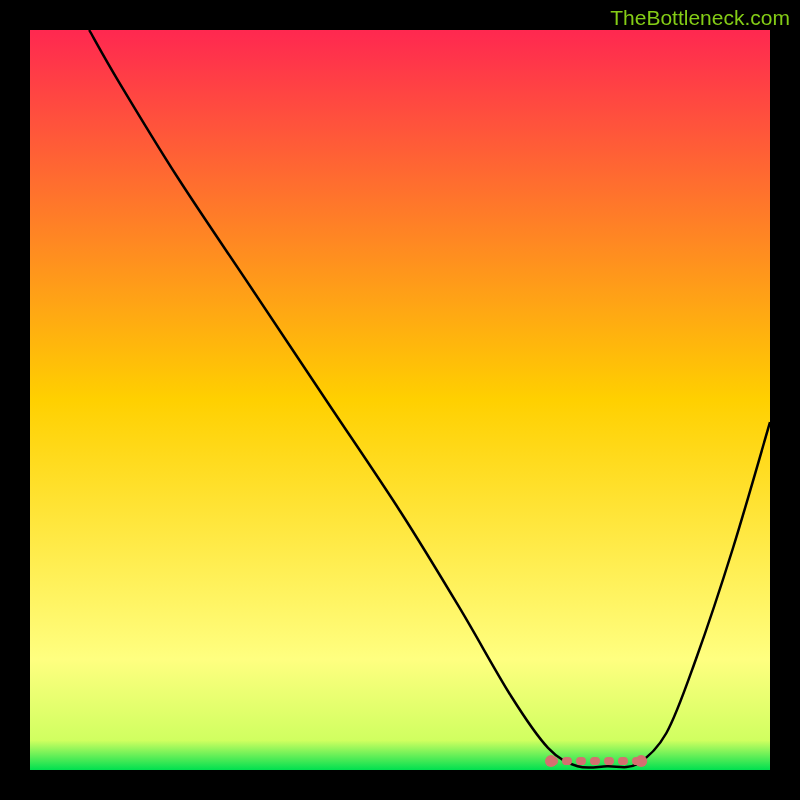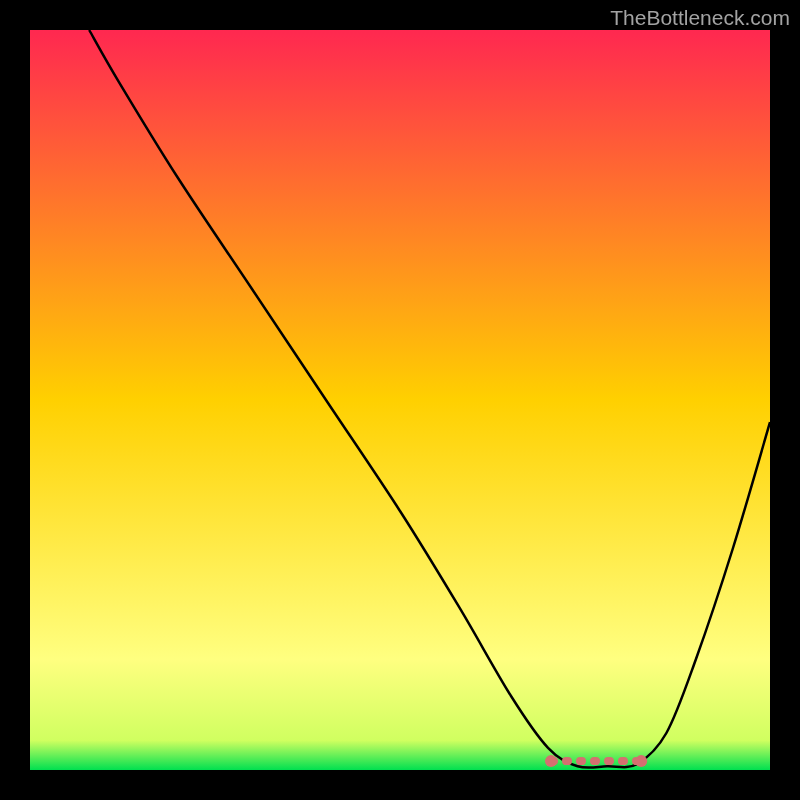--- a/index.html
+++ b/index.html
@@ -13,21 +13,21 @@
   }
   .container {
     position: relative;
     width: 800px;
     height: 800px;
   }
   .watermark {
     position: absolute;
     top: 6px;
     right: 10px;
-    color: #a3a3a3;
+    color: #84cc16;
     font-size: 21px;
     font-weight: 500;
     z-index: 10;
   }
   svg {
     display: block;
   }
 </style>
 </head>
 <body>

